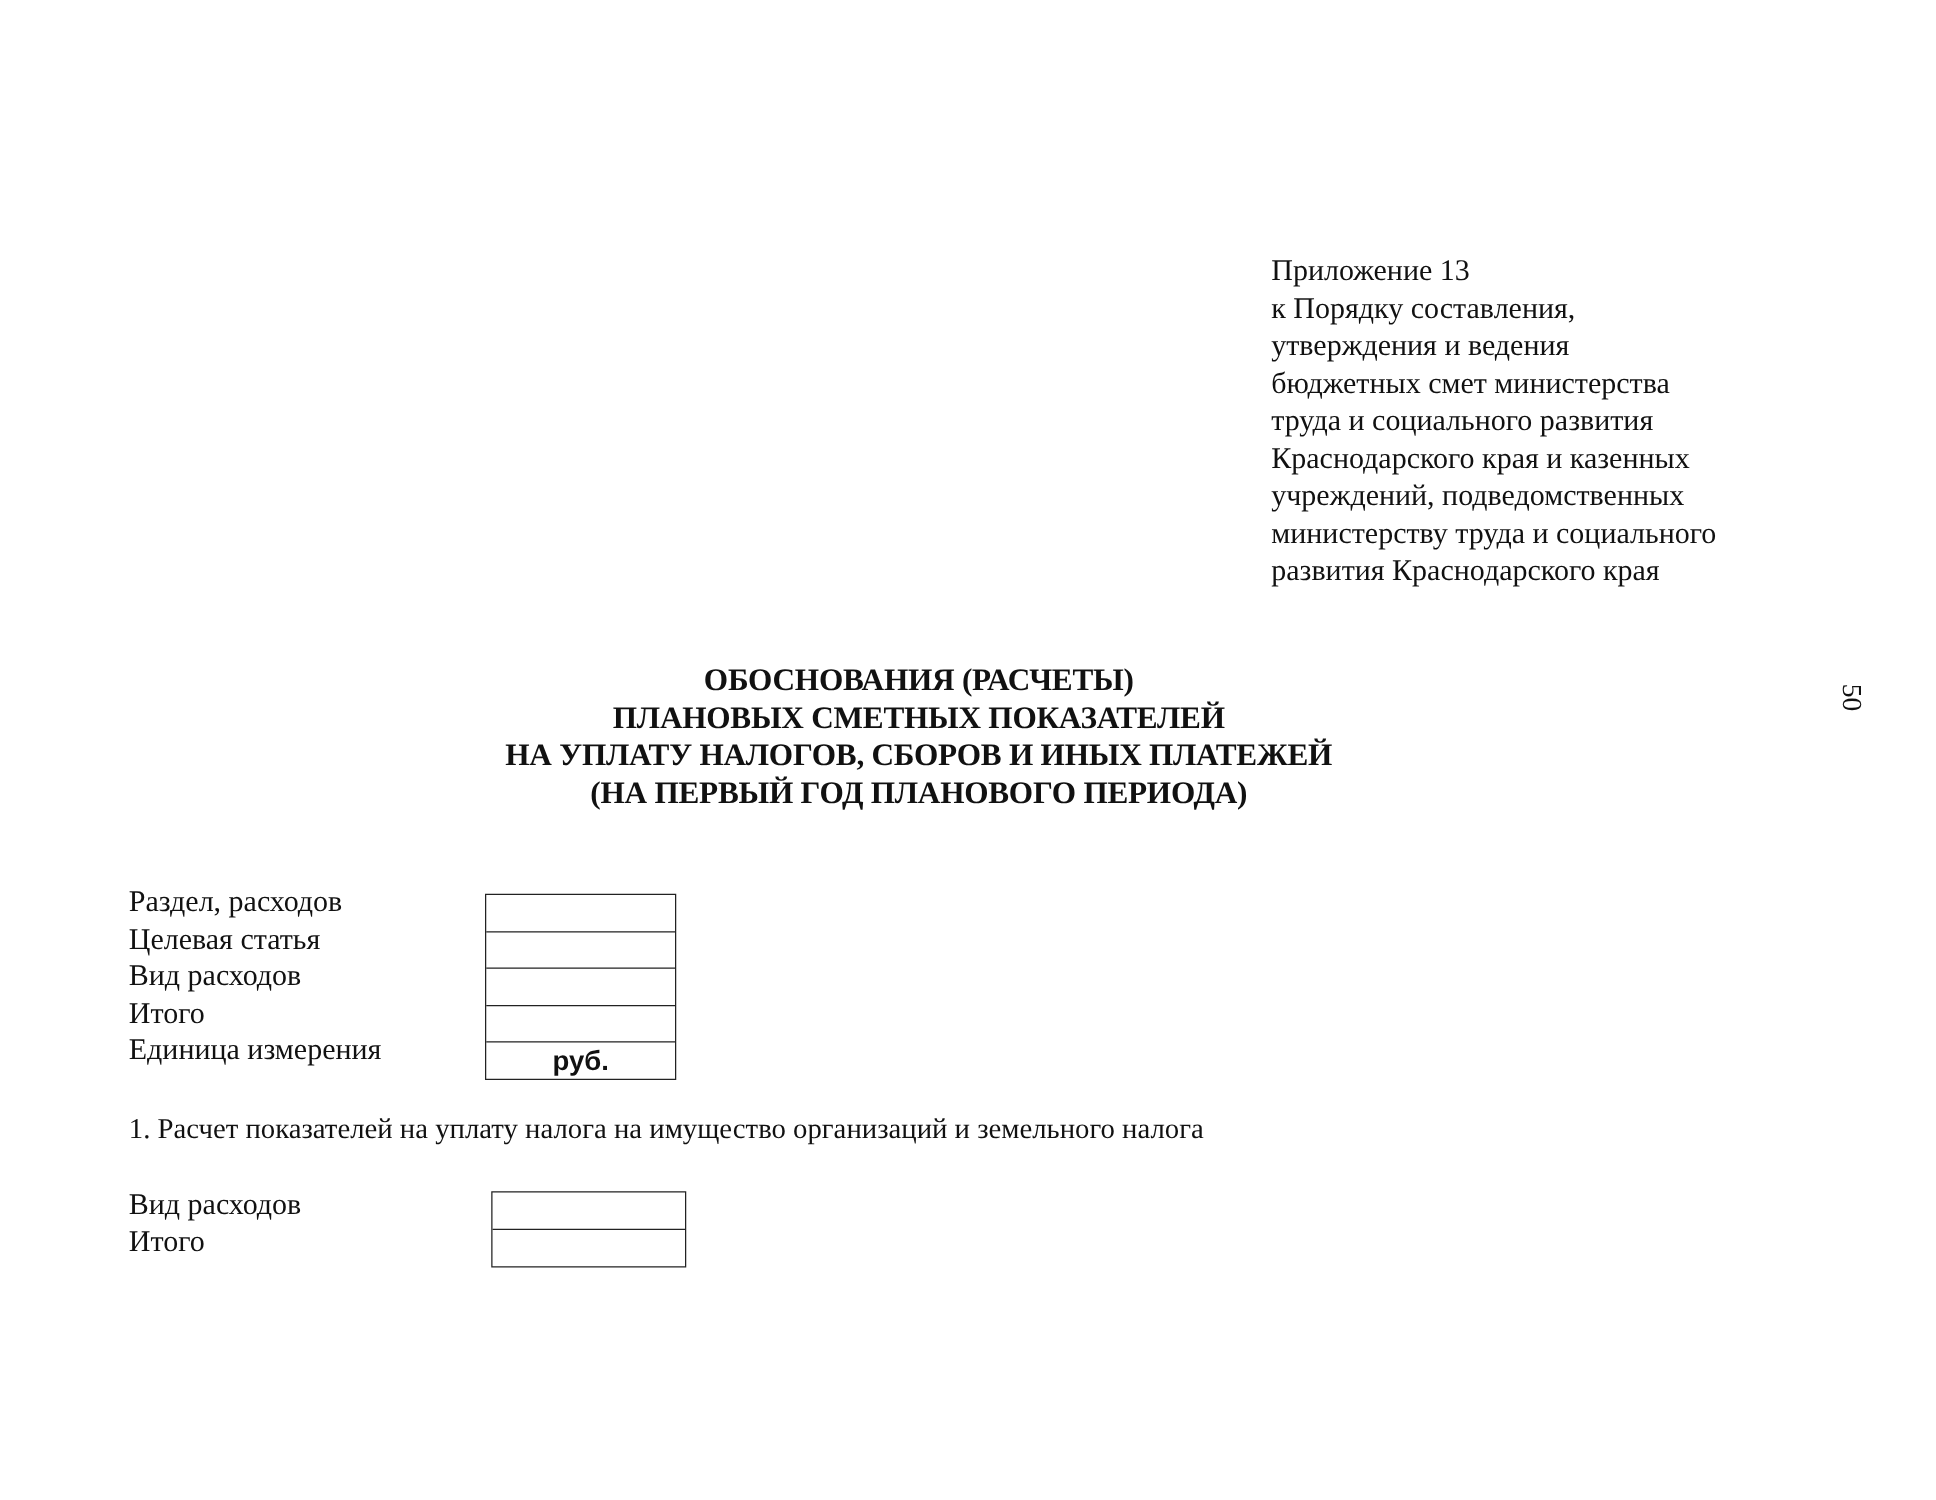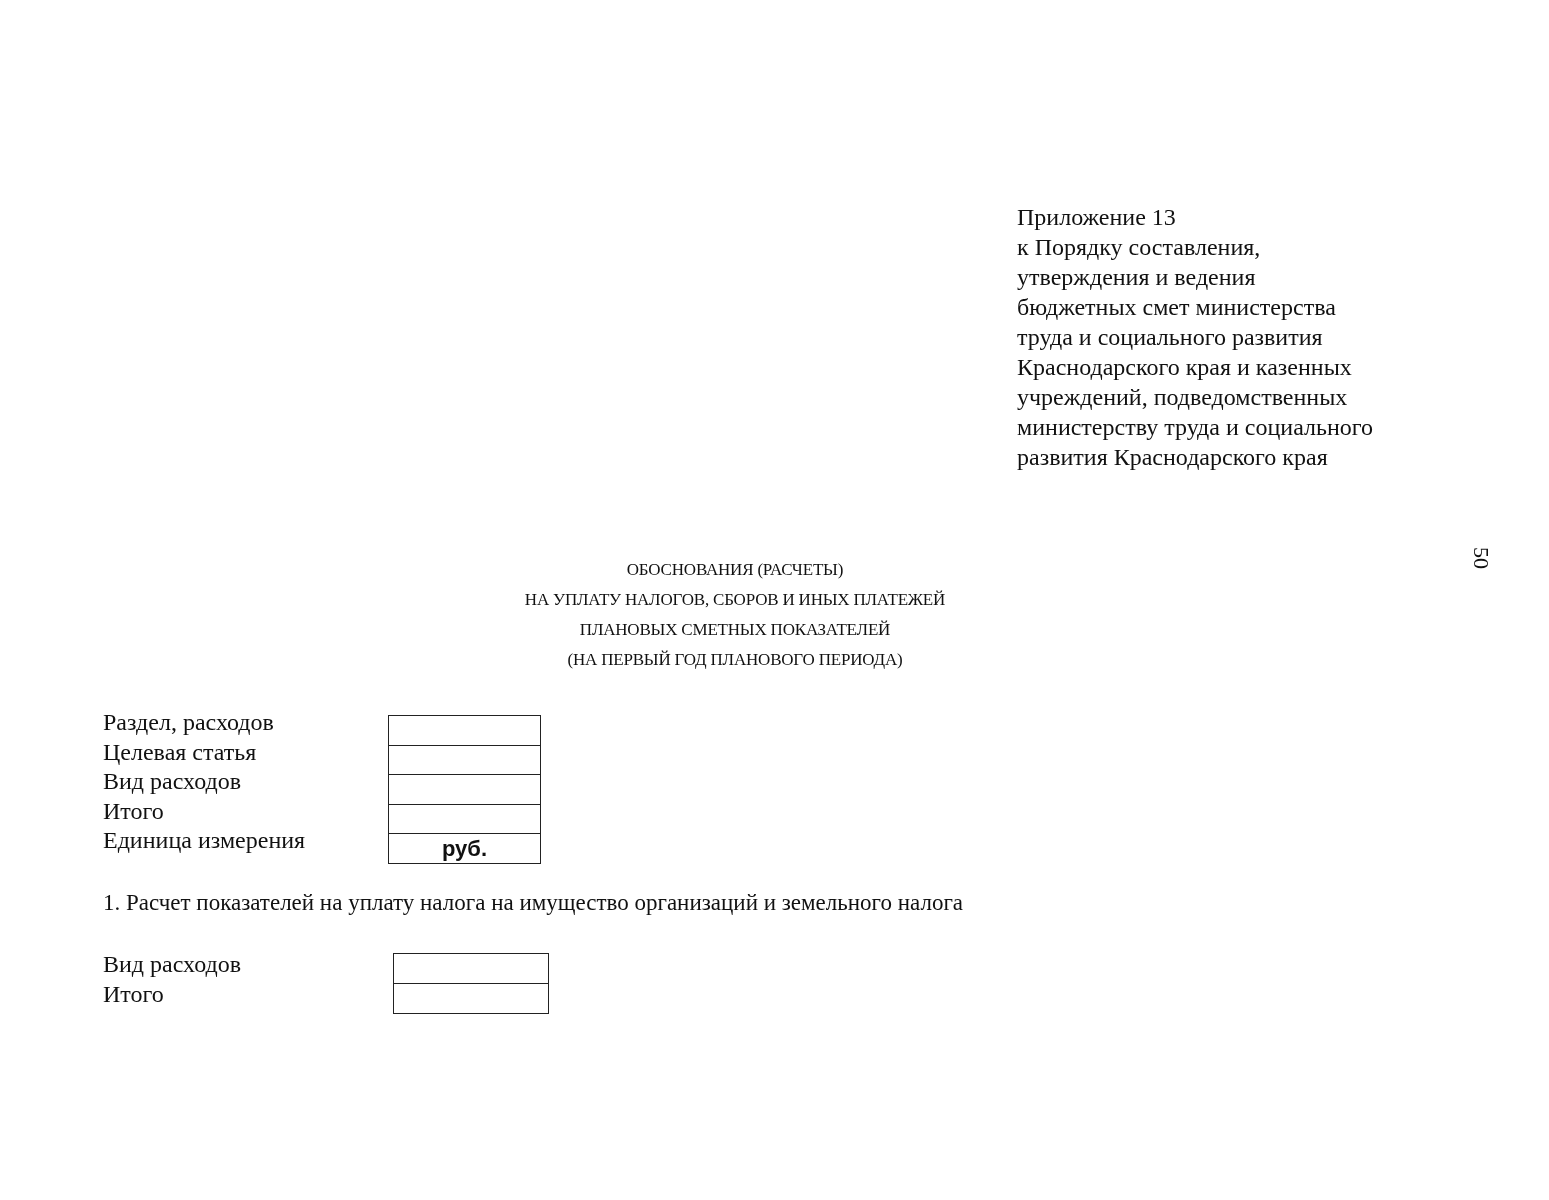--- a/index.html
+++ b/index.html
@@ -1,20 +1,20 @@
 <!DOCTYPE html>
 <html><head>
   <meta charset="utf-8">
   <style>
     html, body { margin: 0; padding: 0; background: #ffffff; }
     body { width: 1549px; height: 1200px; position: relative; overflow: hidden; color: #111; font-family: "Liberation Serif", serif; }
     .appendix { position: absolute; left: 1017px; top: 202px; font-size: 24px; line-height: 30px; }
     .appendix div { white-space: nowrap; }
     .page-num { position: absolute; left: 1470px; top: 545px; font-size: 22px; transform: rotate(90deg); transform-origin: center; }
-    .title { position: absolute; left: 380px; top: 530px; width: 710px; text-align: center; font-weight: normal; font-size: 17px; line-height: 30px; letter-spacing: -0.2px; margin-top: 25px; }
+    .title { position: absolute; left: 380px; top: 530px; width: 710px; text-align: center; font-weight: bold; font-size: 25px; line-height: 30px; letter-spacing: -0.2px; }
     .title .blank { display: inline-block; width: 66px; border-bottom: 2px solid #111; height: 18px; }
     .labels1 { position: absolute; left: 103px; top: 708px; font-size: 24px; line-height: 29.6px; }
     .box1 { position: absolute; left: 388px; top: 715px; width: 151px; border: 1.5px solid #222; font-weight: bold; }
     .box1 .cell { height: 28.5px; border-bottom: 1.5px solid #222; text-align: center; font-family: "Liberation Sans", sans-serif; font-size: 22px; line-height: 30px; }
     .box1 .cell:last-child { border-bottom: none; }
     .section1 { position: absolute; left: 103px; top: 890px; font-size: 23px; white-space: nowrap; }
     .labels2 { position: absolute; left: 103px; top: 950px; font-size: 24px; line-height: 29.6px; }
     .box2 { position: absolute; left: 393px; top: 953px; width: 154px; border: 1.5px solid #222; }
     .box2 .cell { height: 29px; border-bottom: 1.5px solid #222; }
     .box2 .cell:last-child { border-bottom: none; }
@@ -31,22 +31,22 @@
   <div>Краснодарского края и казенных</div>
   <div>учреждений, подведомственных</div>
   <div>министерству труда и социального</div>
   <div>развития Краснодарского края</div>
 </div>
 
 <div class="page-num">50</div>
 
 <div class="title">
   <div>ОБОСНОВАНИЯ (РАСЧЕТЫ)</div>
+  <div>ПЛАНОВЫХ СМЕТНЫХ ПОКАЗАТЕЛЕЙ</div>
   <div>НА УПЛАТУ НАЛОГОВ, СБОРОВ И ИНЫХ ПЛАТЕЖЕЙ</div>
-  <div>ПЛАНОВЫХ СМЕТНЫХ ПОКАЗАТЕЛЕЙ</div>
   <div>(НА ПЕРВЫЙ ГОД ПЛАНОВОГО ПЕРИОДА)</div>
 </div>
 
 <div class="labels1">
   <div>Раздел, расходов</div>
   <div>Целевая статья</div>
   <div>Вид расходов</div>
   <div>Итого</div>
   <div>Единица измерения</div>
 </div>

